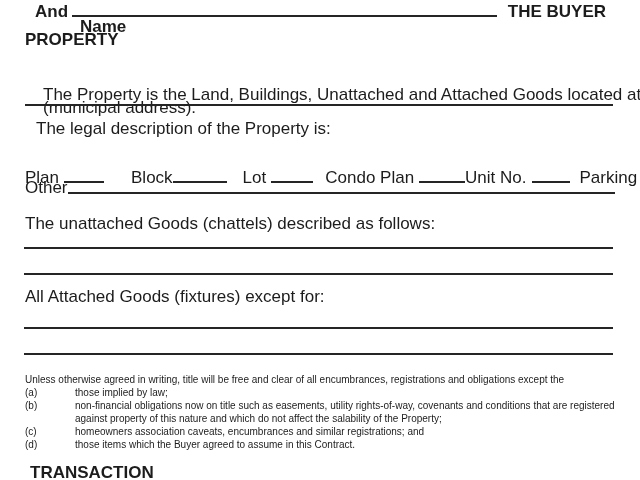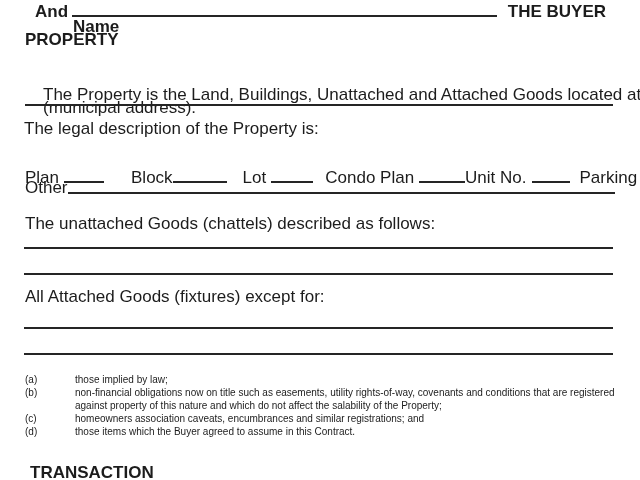--- a/index.html
+++ b/index.html
@@ -49,29 +49,29 @@
   .clause-item { display: flex; }
   .clause-item .tag { flex: 0 0 50px; }
   .clause-item .txt { flex: 1 1 auto; max-width: 545px; }
 </style>
 </head>
 <body>
 
 <div class="abs b fs11" style="left:35px; top:5px;">And</div>
 <div class="rule" style="left:72px; top:15px; width:425px;"></div>
 <div class="abs b fs11" style="right:34px; top:5px;">THE BUYER</div>
-<div class="abs b fs11" style="left:73px; top:20px;">Name</div>
+<div class="abs b fs11" style="left:80px; top:20px;">Name</div>
 
 <div class="abs b fs11" style="left:25px; top:33px;">PROPERTY</div>
 
 <div class="abs fs11" style="left:25px; top:88px; width:600px;margin-left:18px;">The Property is the Land, Buildings, Unattached and Attached Goods located at (municipal address):</div>
 
 <div class="rule" style="left:25px; top:104px; width:588px;"></div>
 
-<div class="abs fs11" style="left:24px; top:122px;">The legal description of the Property is:</div>
+<div class="abs fs11" style="left:36px; top:122px;">The legal description of the Property is:</div>
 
 <div class="abs fs11 fldrow" style="left:25px; top:151px;">
   <span class="lbl">Plan</span><span class="blank w40 mr27"></span><span class="lbl tight">Block</span><span class="blank w54 mr16"></span><span class="lbl">Lot</span><span class="blank w42 mr12"></span><span class="lbl">Condo Plan</span><span class="blank w46 mr0"></span><span class="lbl">Unit No.</span><span class="blank w38 mr10"></span><span class="lbl">Parking Unit</span><span class="blank w36"></span>
 </div>
 
 <div class="abs fs11 other-row" style="left:25px; top:181px;">
   <span>Other</span>
   <span class="grow"></span>
 </div>
 
@@ -79,20 +79,21 @@
 
 <div class="rule" style="left:24px; top:247px; width:589px;"></div>
 <div class="rule" style="left:24px; top:273px; width:589px;"></div>
 
 <div class="abs fs11" style="left:25px; top:290px;">All Attached Goods (fixtures) except for:</div>
 
 <div class="rule" style="left:24px; top:327px; width:589px;"></div>
 <div class="rule" style="left:24px; top:353px; width:589px;"></div>
 
 <div class="abs fs10 clauses" style="left:25px; top:373px;">
+  <div class="intro">Unless otherwise agreed in writing, title will be free and clear of all encumbrances, registrations and obligations except the</div>
   <div class="clause-item">
     <span class="tag">(a)</span>
     <span class="txt">those implied by law;</span>
   </div>
   <div class="clause-item">
     <span class="tag">(b)</span>
     <span class="txt">non-financial obligations now on title such as easements, utility rights-of-way, covenants and conditions that are registered against property of this nature and which do not affect the salability of the Property;</span>
   </div>
   <div class="clause-item">
     <span class="tag">(c)</span>

